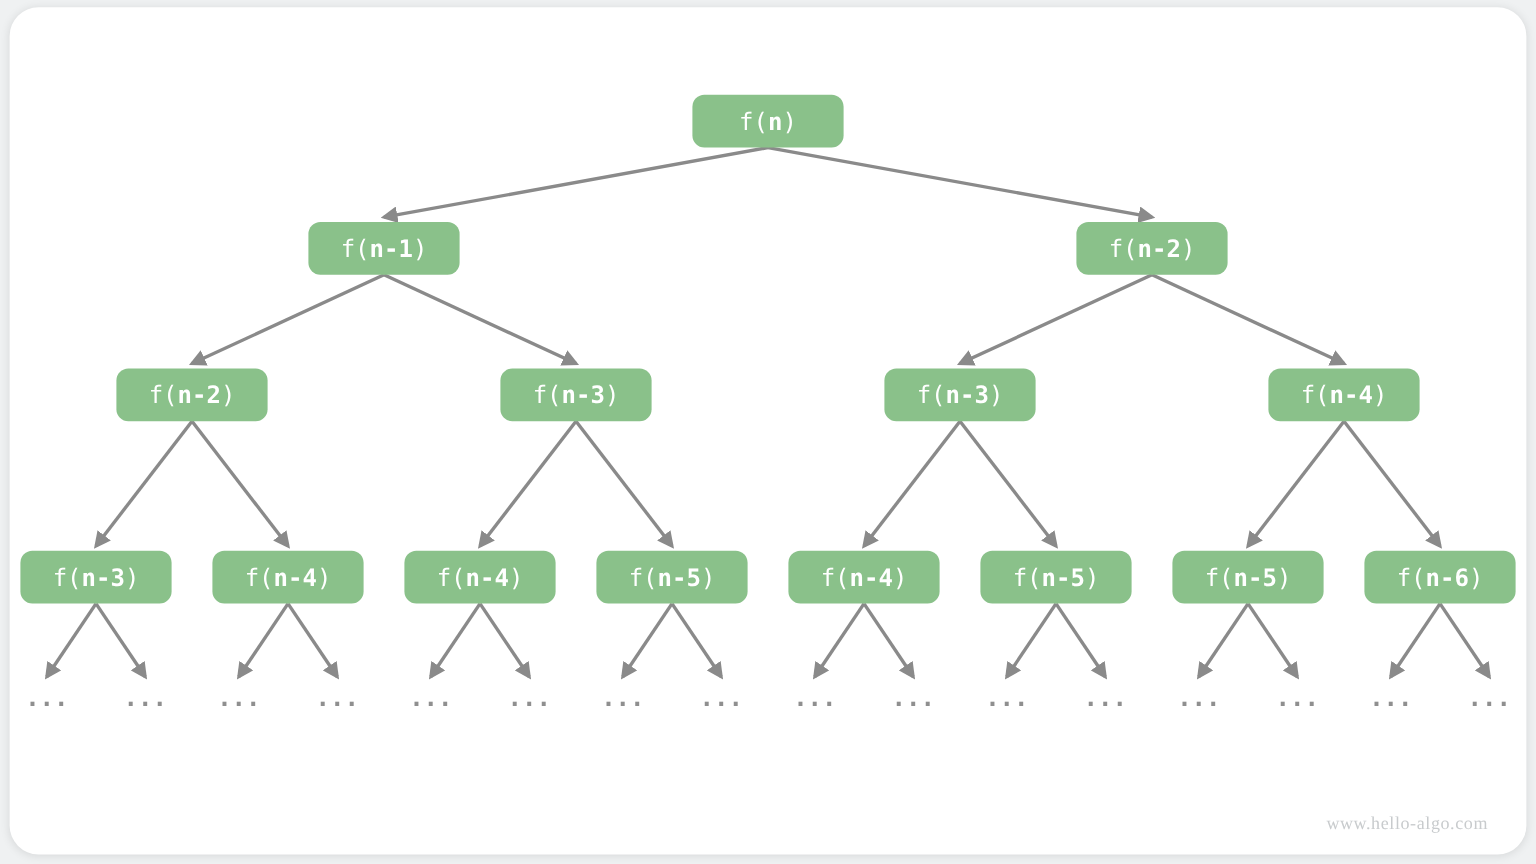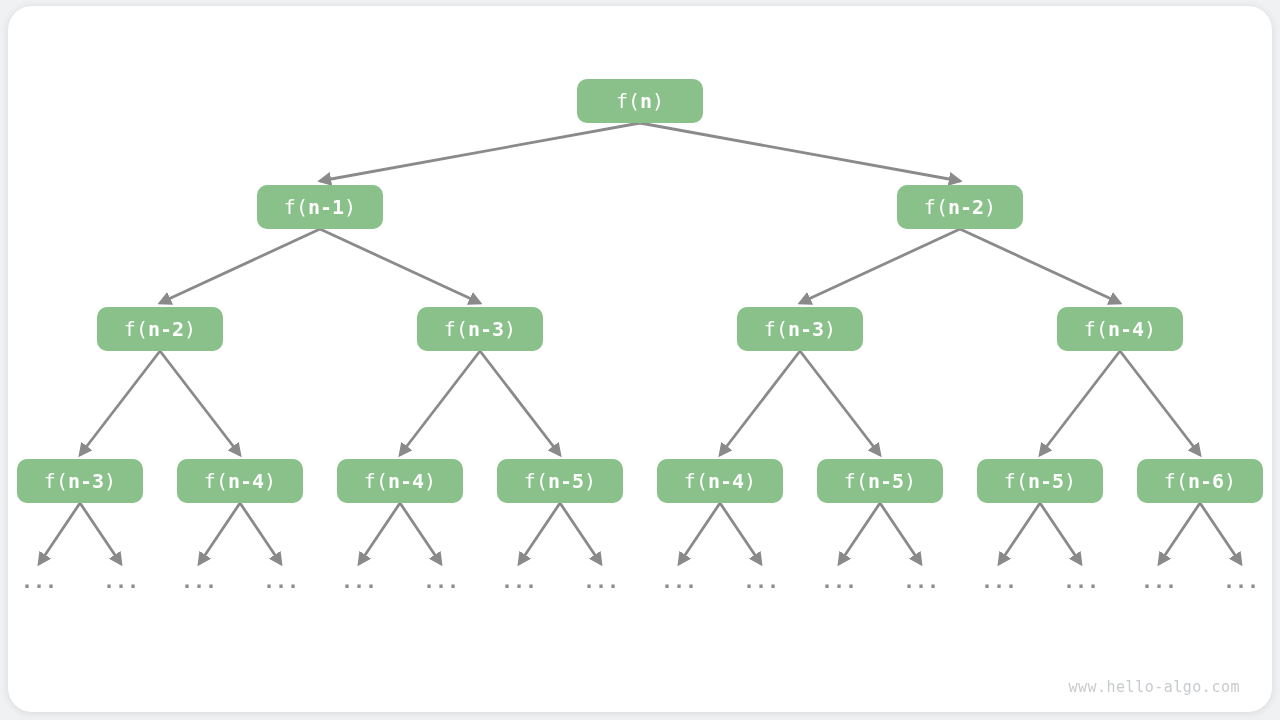--- a/index.html
+++ b/index.html
@@ -35,20 +35,21 @@
   }
   .diagram-svg text {
     font-family: "DejaVu Sans Mono", "Liberation Mono", monospace;
   }
   .watermark {
     position: absolute;
     right: 40px;
     bottom: 24px;
     font-size: 15px;
     letter-spacing: 0.5px;
+    font-family: Liberation Serif, serif;
   }
 </style>
 </head>
 <body style="background: rgb(239, 241, 242);">
 
 <div class="page">
   <div class="card" style="background: rgb(255, 255, 255);"></div>
   <svg class="diagram-svg" id="diagram-svg" viewBox="0 0 1280 720">
     <defs>
       <marker id="arrow" viewBox="0 0 10 10" refX="8" refY="5" markerWidth="5" markerHeight="5" orient="auto-start-reverse">

